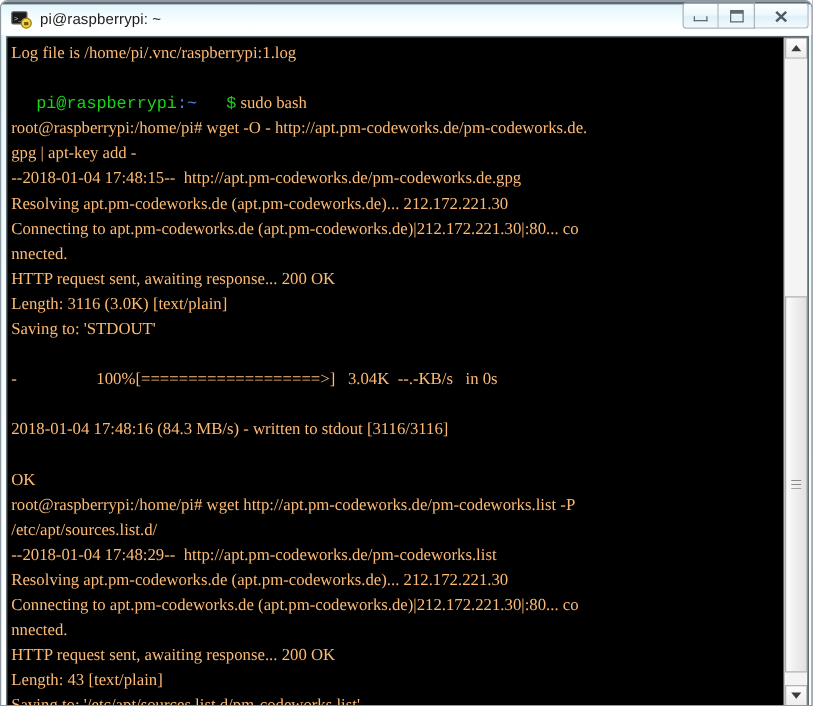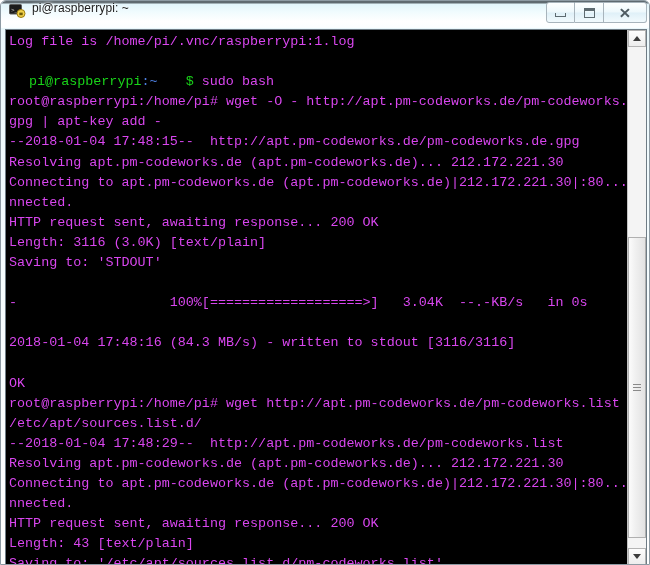--- a/index.html
+++ b/index.html
@@ -33,21 +33,21 @@
     position: absolute;
     left: 0; top: 0;
     width: 650px;
     height: 27px;
     box-sizing: border-box;
     background: linear-gradient(to bottom,
         #5f6a70 0%, #5f6a70 2px,
         #e2f5fb 3px, #f0fbfe 40%,
         #ffffff 75%, #fbfeff 100%);
     display: flex;
-    align-items: flex-start;
+    align-items: center;
     border-radius: 5px 5px 0 0;
   }
   .title-icon {
     width: 18px;
     height: 18px;
     margin-left: 7px;
     margin-right: 6px;
     position: relative;
     flex: 0 0 auto;
   }
@@ -135,21 +135,21 @@
     left: 3px;
     top: 2px;
     font-family: "Liberation Mono", "DejaVu Sans Mono", monospace;
     font-size: 13.4px;
     line-height: 20.1px;
     color: #d8d8d8;
     white-space: pre;
     letter-spacing: 0px;
   }
   .term-lines .line { height: 20.1px; }
-  .c-white  { color: #d946ef; }
+  .c-white  { color: #fdba74; font-family: Liberation Serif, serif; }
   .c-green  { color: #19d419; margin-left: 20px; }
   .c-blue   { color: #4d7fe0; }
 
   
   .scrollbar {
     position: absolute;
     right: 0;
     top: 0;
     width: 19px;
     height: 535px;

